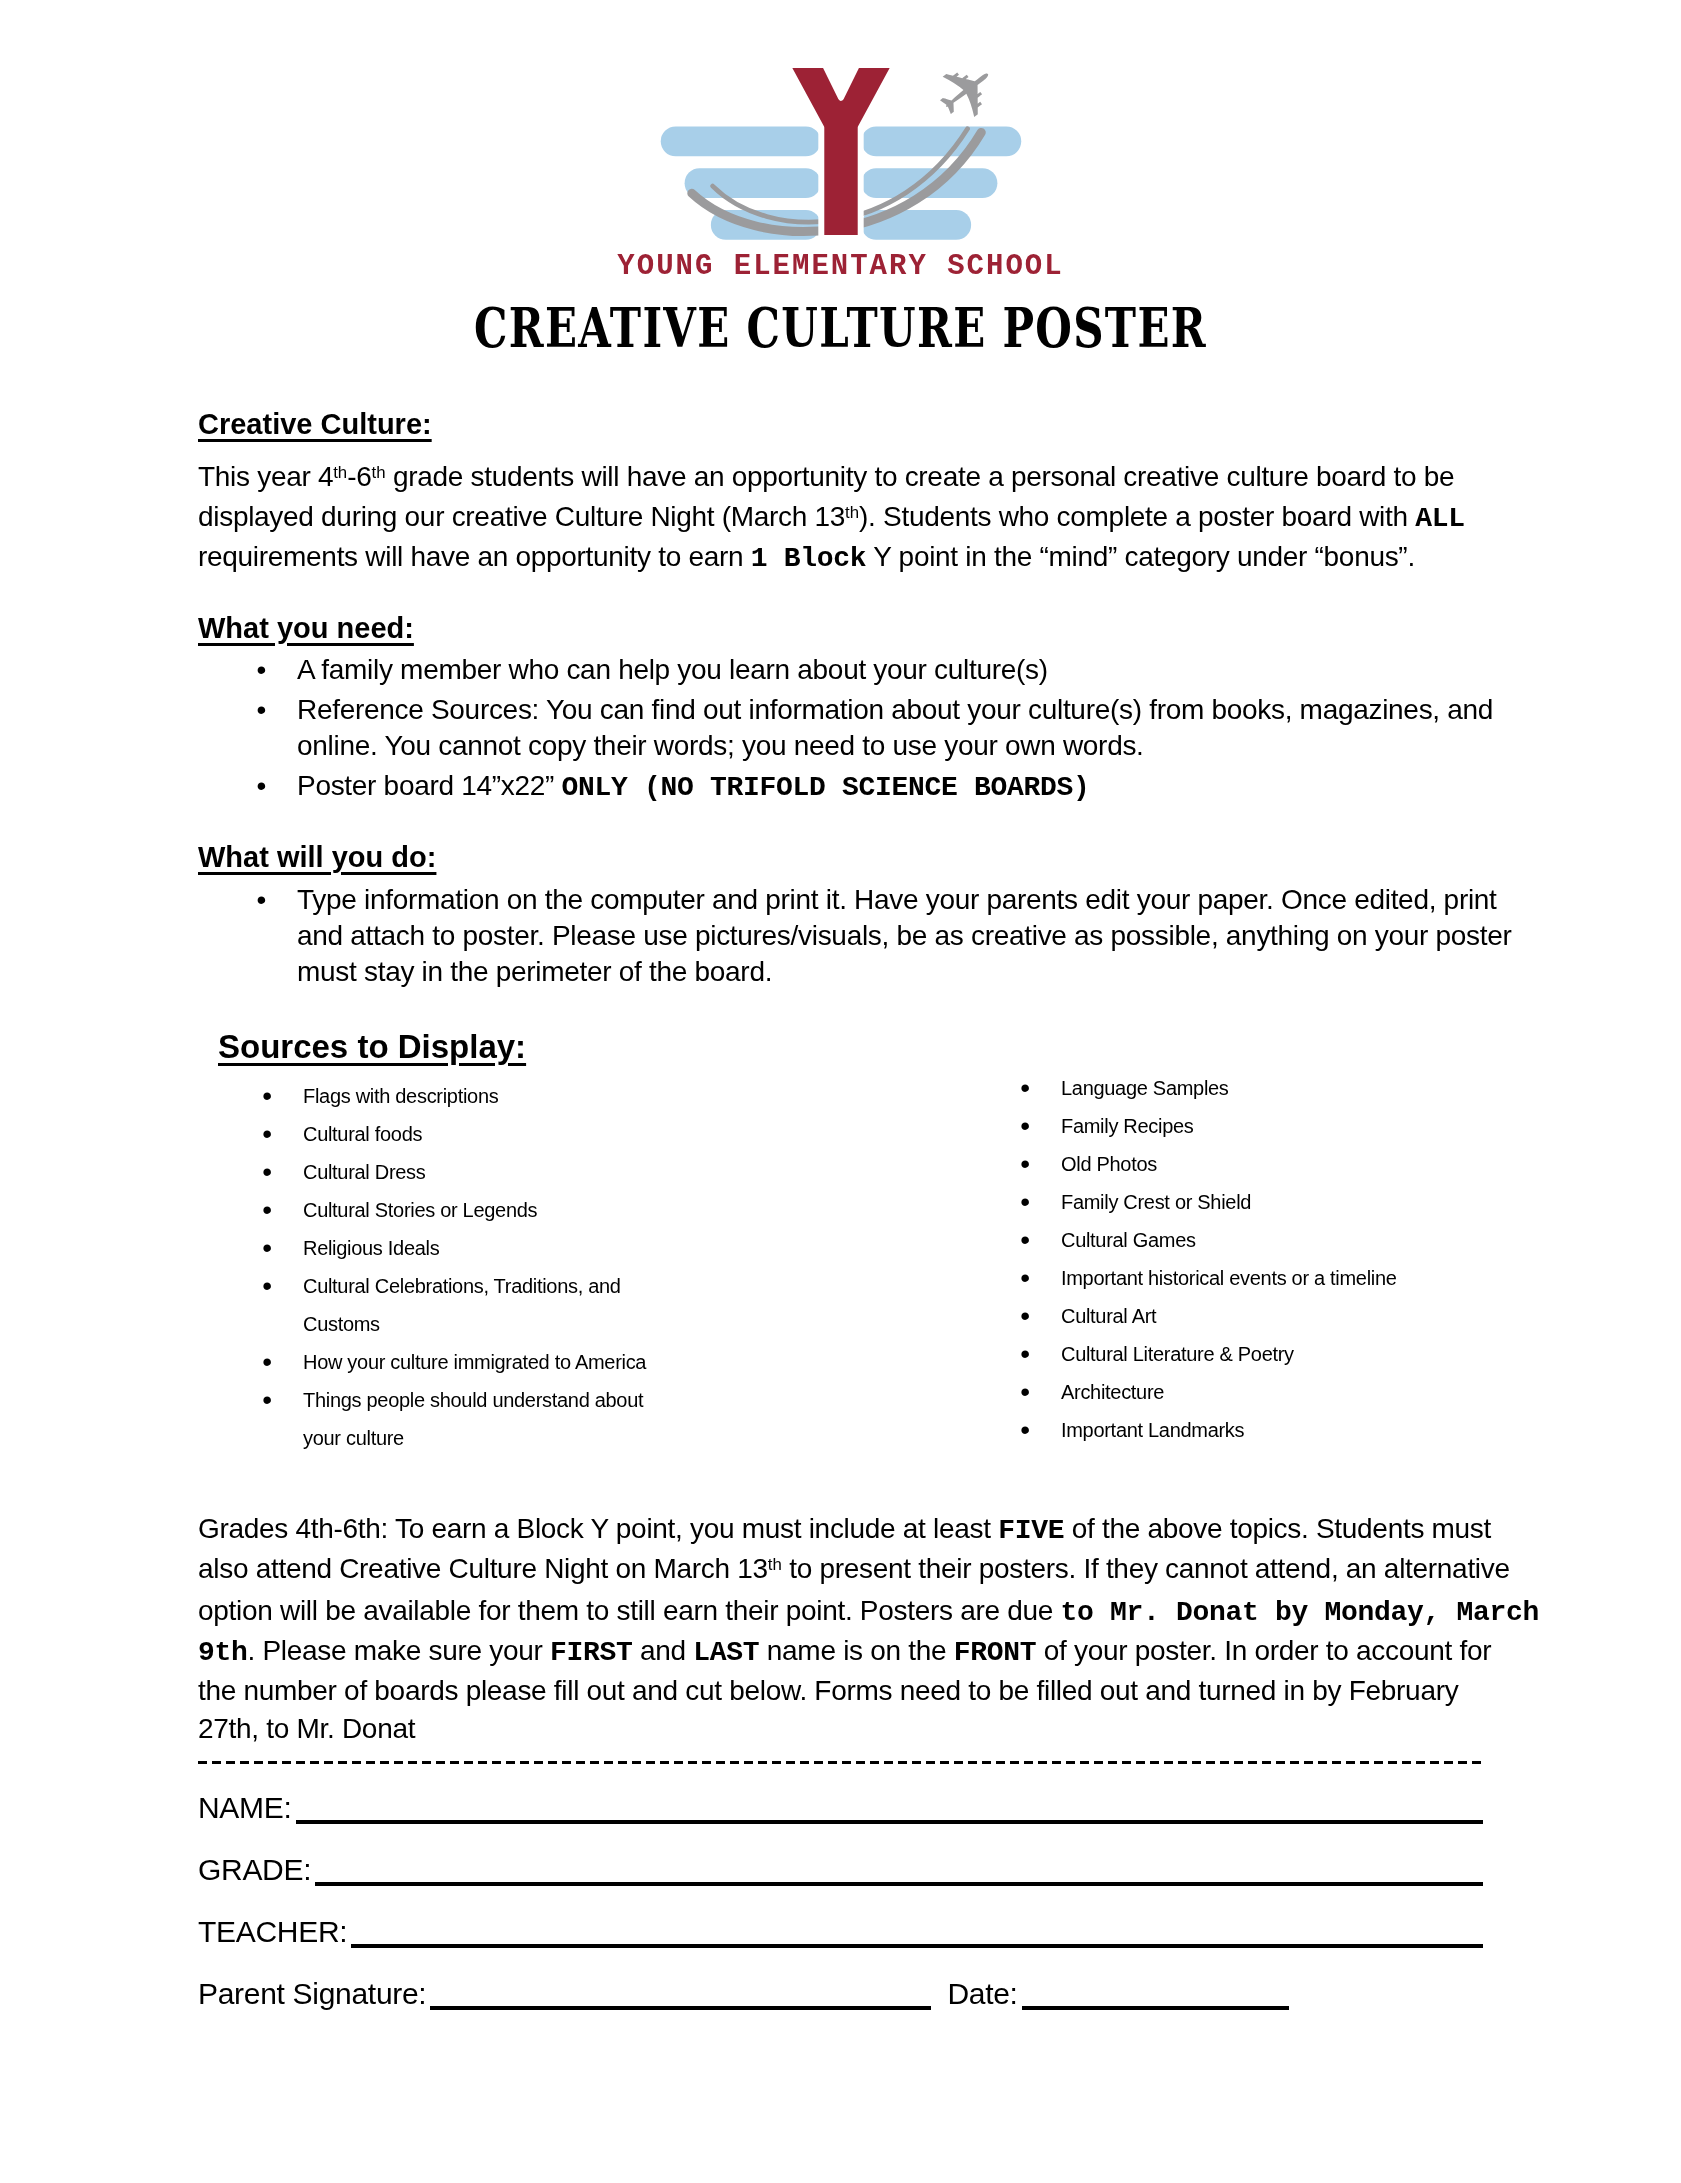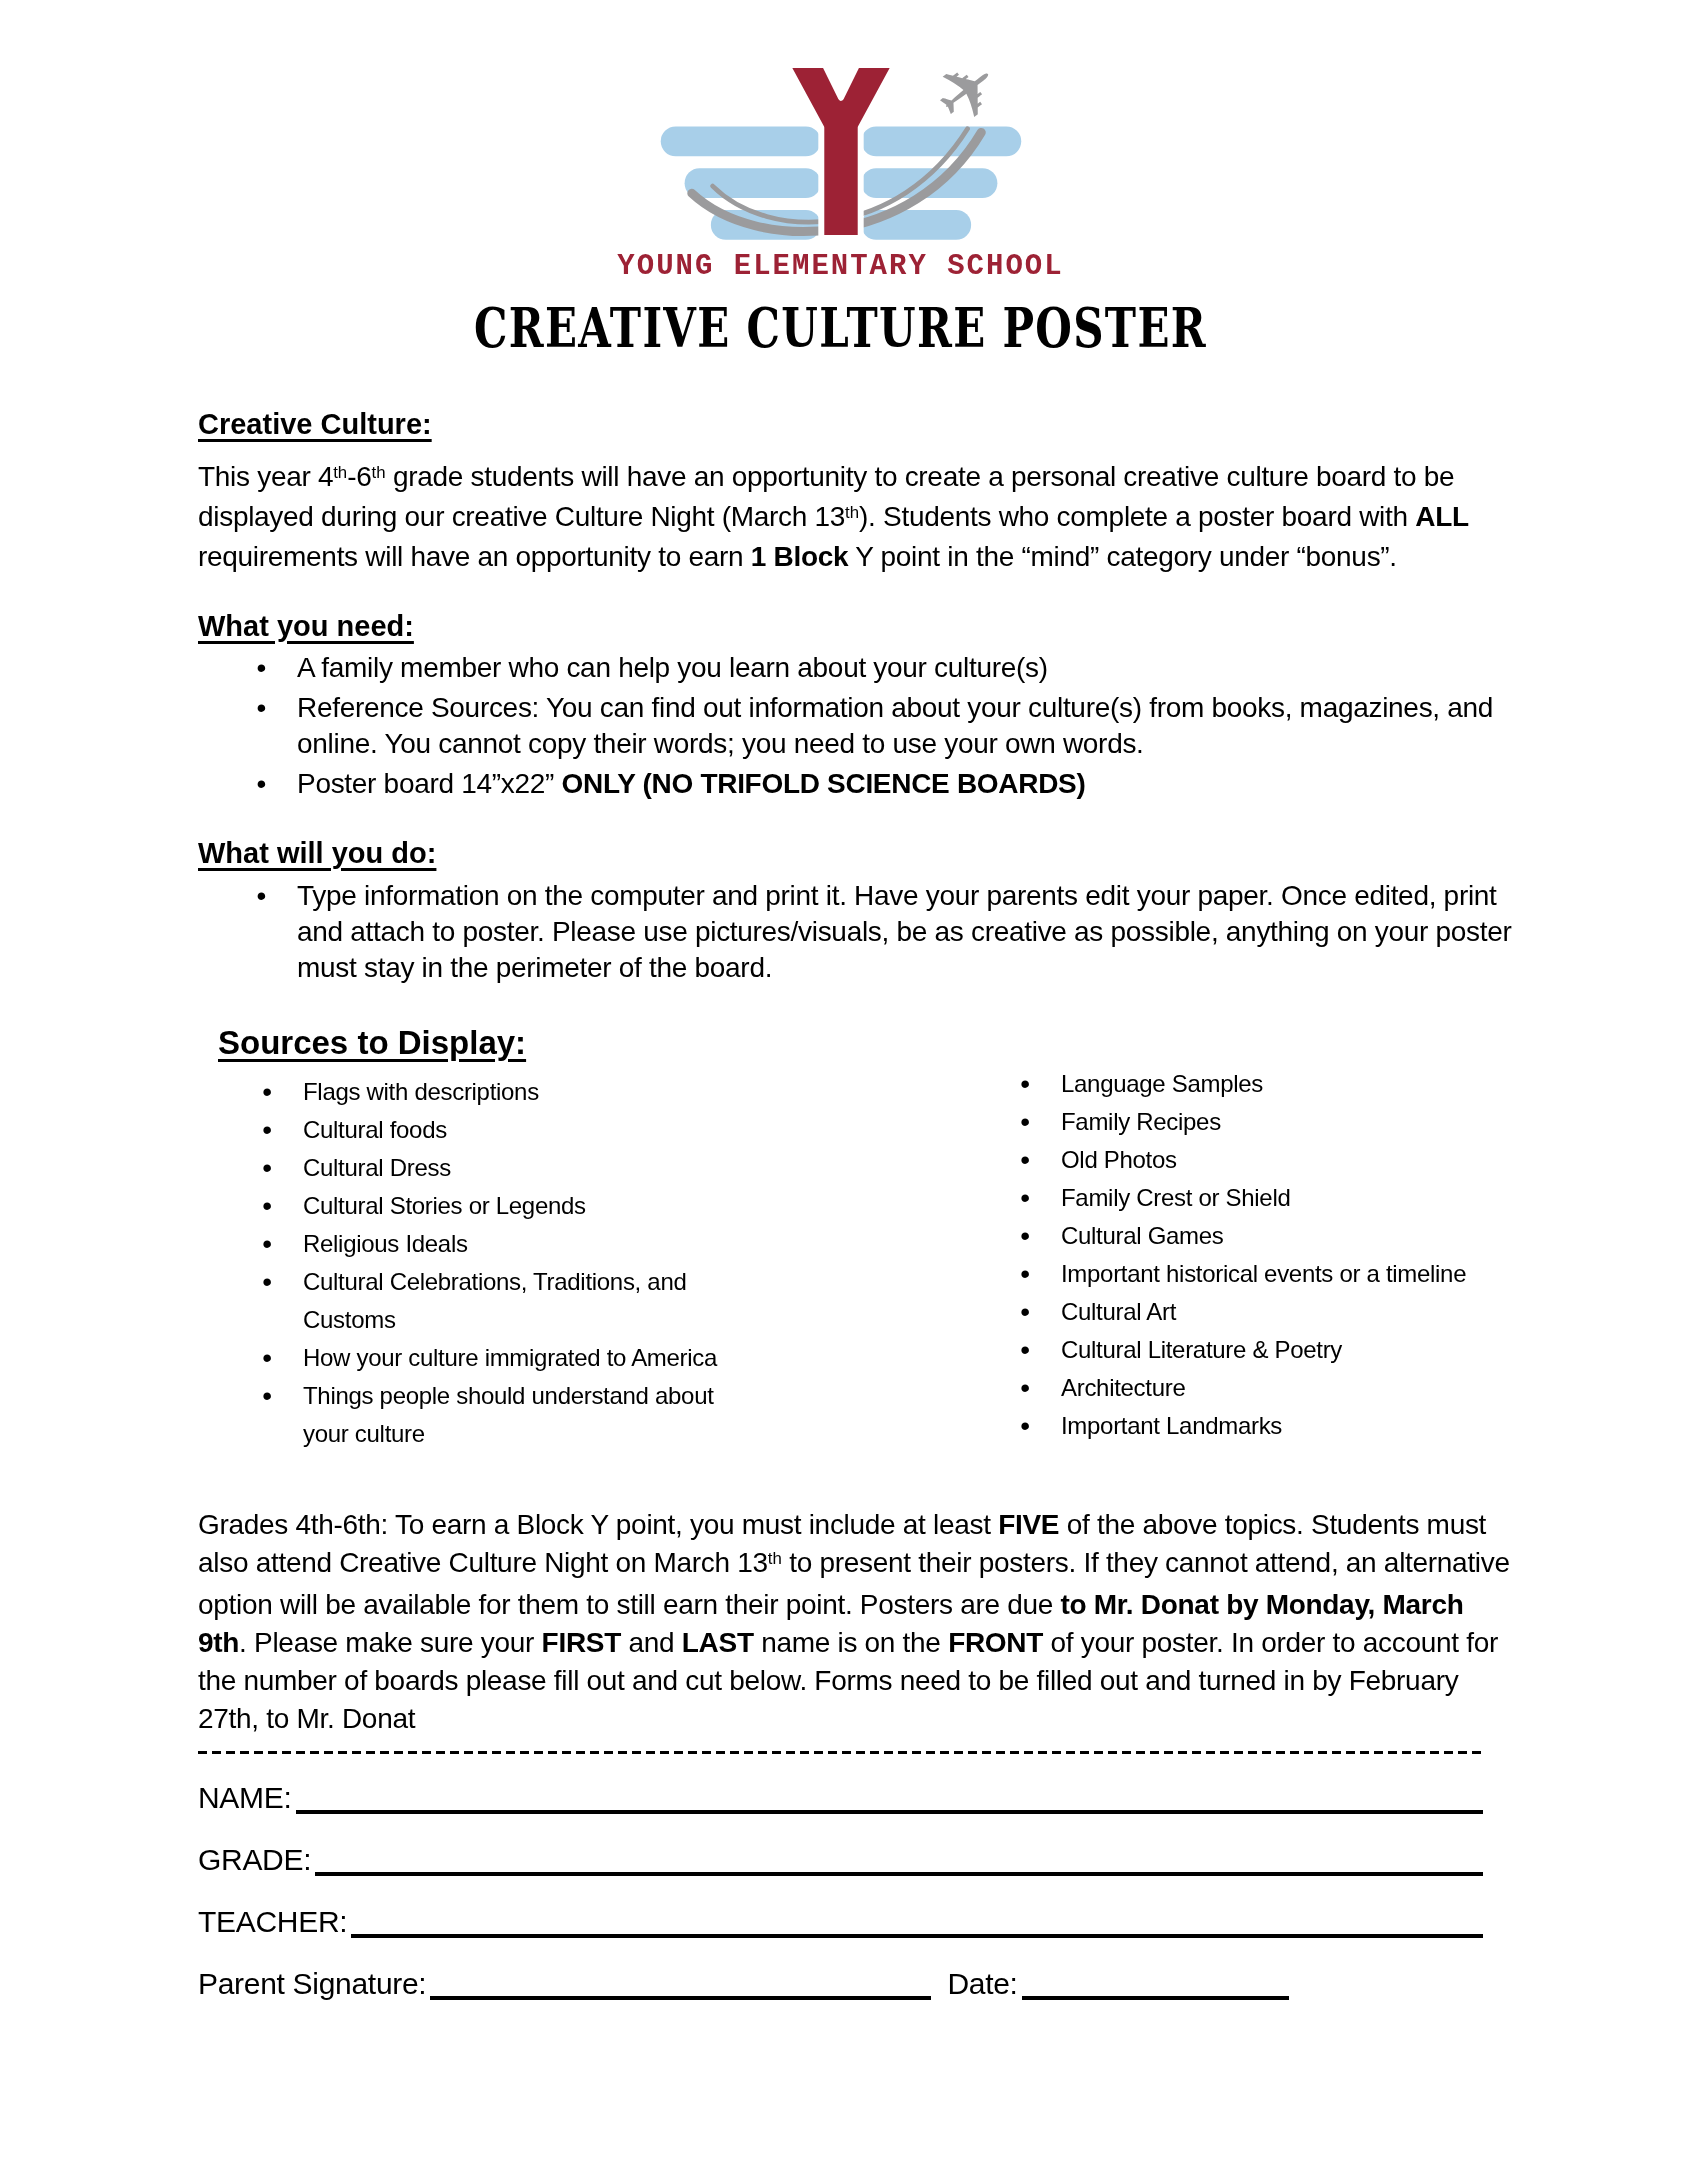--- a/index.html
+++ b/index.html
@@ -27,34 +27,34 @@
     font-weight:bold;font-size:29px;line-height:36px;
     text-decoration:underline;text-decoration-thickness:2.6px;text-underline-offset:4.6px;
     white-space:nowrap;
   }
   .h-cc{margin-top:41px;}
   .h-need{margin-top:33px;}
   .h-do{margin-top:33px;}
   .h-topics{margin-top:36px;margin-left:20px;font-size:33px;line-height:41px;}
   .para{margin-top:16.5px;}
   .line{white-space:nowrap;font-size:28px;line-height:36px;letter-spacing:-0.3px;}
-  .b{font-weight:bold;}
+  .b{font-weight:bold;font-family:Liberation Mono, monospace;}
   sup{font-size:60%;position:relative;top:-0.45em;vertical-align:baseline;letter-spacing:0;}
   
   ul.blist{list-style:none;margin:6.6px 0 0 0;padding:0 0 0 56px;}
   ul.blist li{position:relative;padding-left:43px;margin:0 0 4px 0;}
   ul.blist li::before{content:"•";position:absolute;left:2.6px;top:0;font-size:28px;line-height:36px;}
   
   .cols{display:flex;margin-top:10px;padding-left:59px;}
   .col-left{width:758px;flex:none;}
   .col-right{flex:1;margin-top:-8px;}
   ul.tlist{list-style:none;margin:0;padding:0;}
   ul.tlist li{position:relative;padding-left:46px;margin:0;}
   ul.tlist li::before{content:"•";position:absolute;left:5.3px;top:0;font-size:28px;line-height:38px;}
-  .tline{white-space:nowrap;font-size:24px;line-height:38px;letter-spacing:-0.3px;}
+  .tline{white-space:nowrap;font-size:20px;line-height:38px;letter-spacing:-0.3px;}
   
   .closing{margin-top:53px;}
   .closing .line{line-height:38px;}
   
   .cutline{
     margin-top:13px;height:3.3px;width:1286px;
     background:repeating-linear-gradient(90deg,#000 0 8.6px,transparent 8.6px 14px);
   }
   .frow{display:flex;align-items:flex-end;margin-top:24px;height:38px;}
   .frow:first-of-type{margin-top:25px;}

